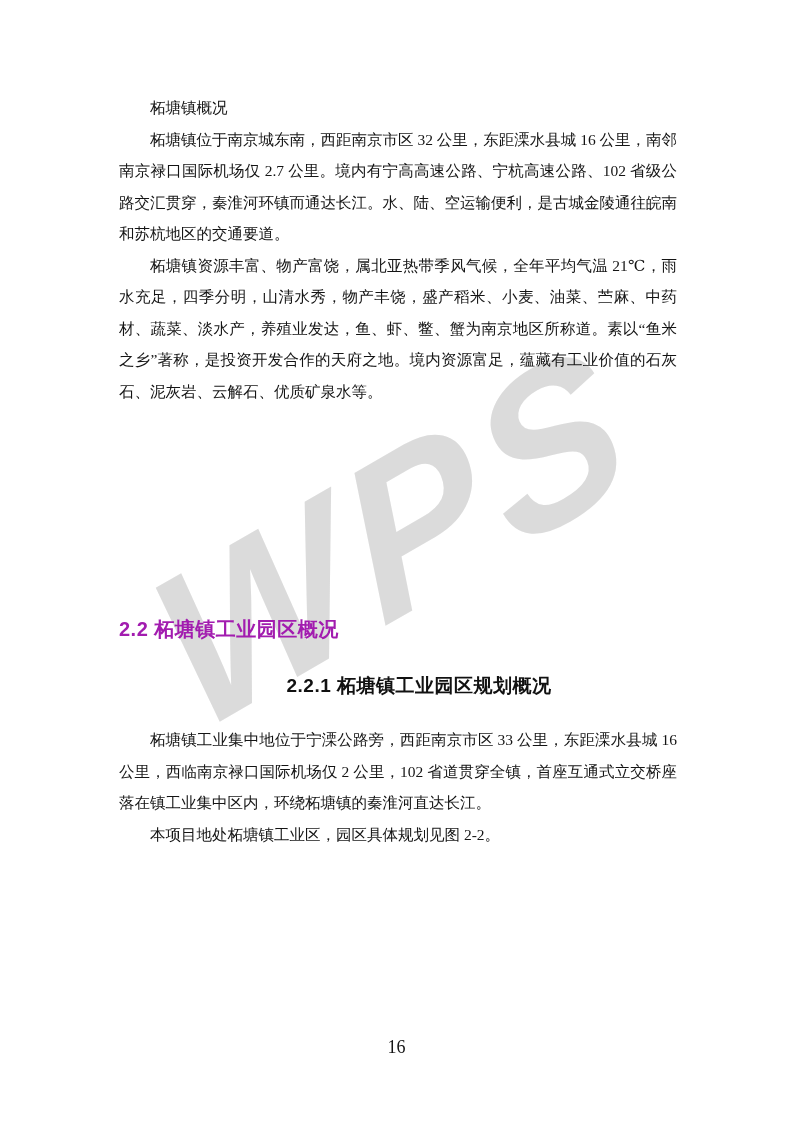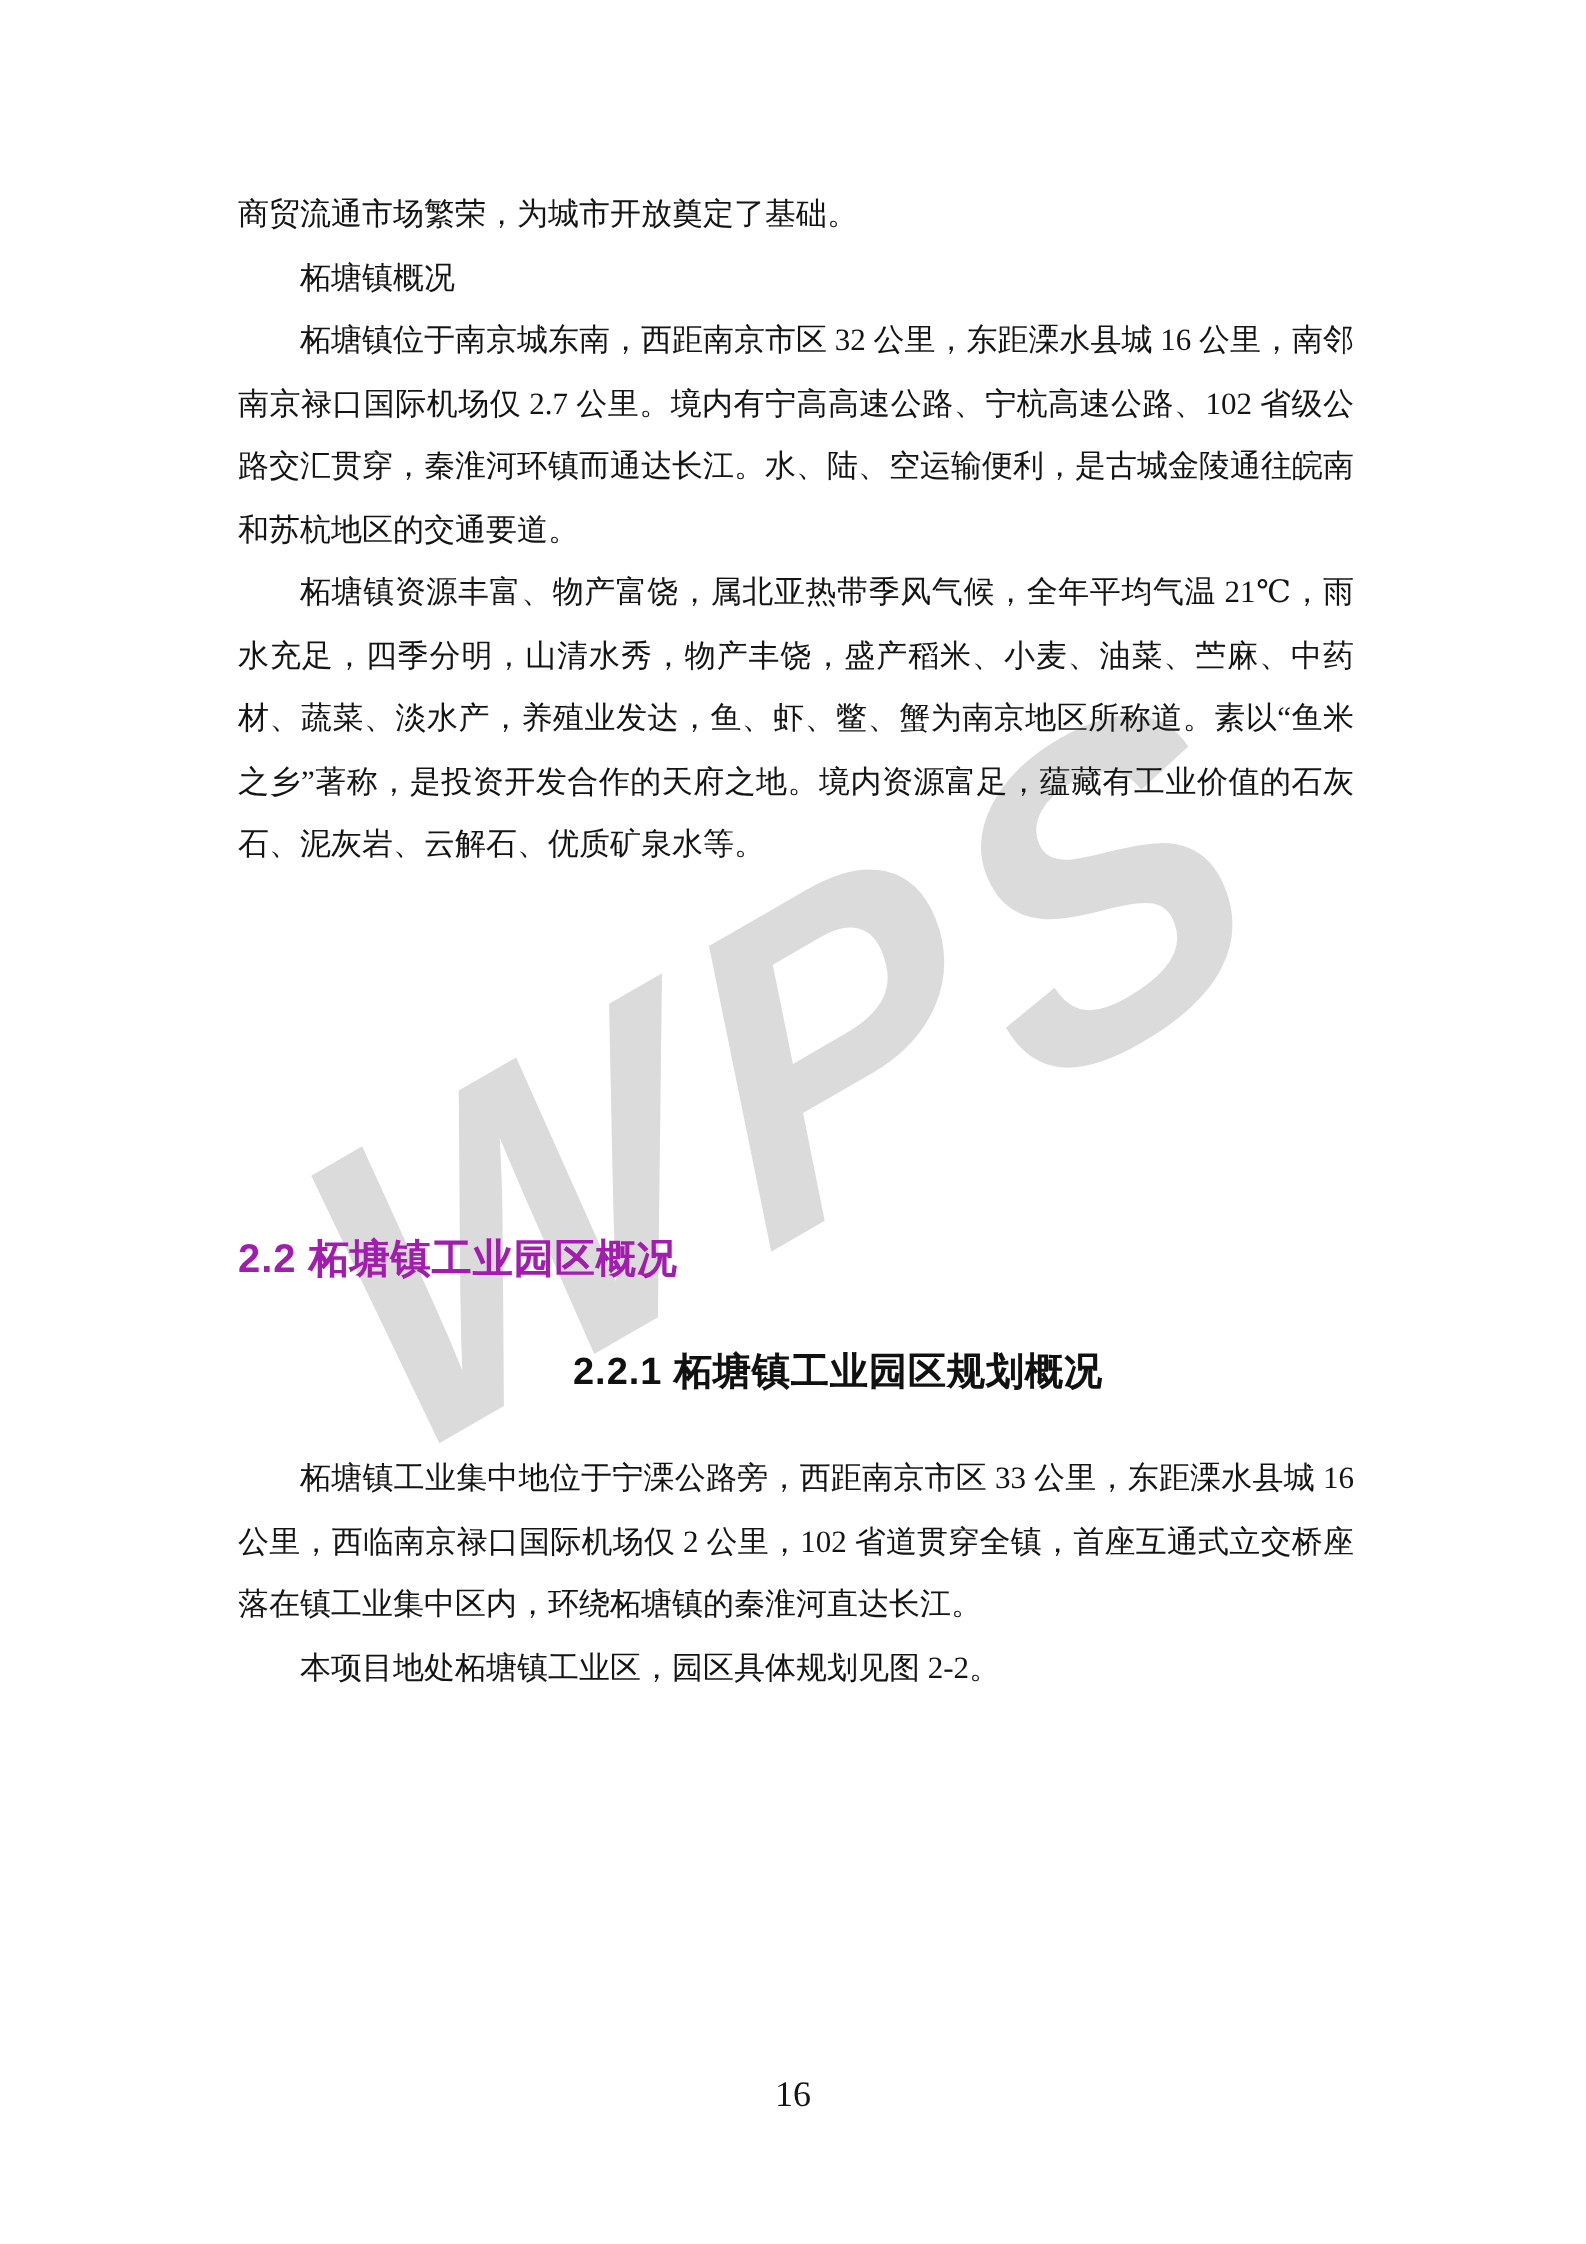--- a/index.html
+++ b/index.html
@@ -70,21 +70,20 @@
   }
 </style>
 </head>
 <body>
 
 <div class="page">
 
   <div class="watermark">WPS</div>
 
   <div class="flow flow1">
-    <p class="no-indent">商贸流通市场繁荣，为城市开放奠定了基础。</p>
     <p>柘塘镇概况</p>
     <p>柘塘镇位于南京城东南，西距南京市区 32 公里，东距溧水县城 16 公里，南邻南京禄口国际机场仅 2.7 公里。境内有宁高高速公路、宁杭高速公路、102 省级公路交汇贯穿，秦淮河环镇而通达长江。水、陆、空运输便利，是古城金陵通往皖南和苏杭地区的交通要道。</p>
     <p>柘塘镇资源丰富、物产富饶，属北亚热带季风气候，全年平均气温 21℃，雨水充足，四季分明，山清水秀，物产丰饶，盛产稻米、小麦、油菜、苎麻、中药材、蔬菜、淡水产，养殖业发达，鱼、虾、鳖、蟹为南京地区所称道。素以“鱼米之乡”著称，是投资开发合作的天府之地。境内资源富足，蕴藏有工业价值的石灰石、泥灰岩、云解石、优质矿泉水等。</p>
   </div>
 
   <div class="headings">
     <div class="h-main">2.2 柘塘镇工业园区概况</div>
     <div class="h-sub">2.2.1 柘塘镇工业园区规划概况</div>
   </div>
 

